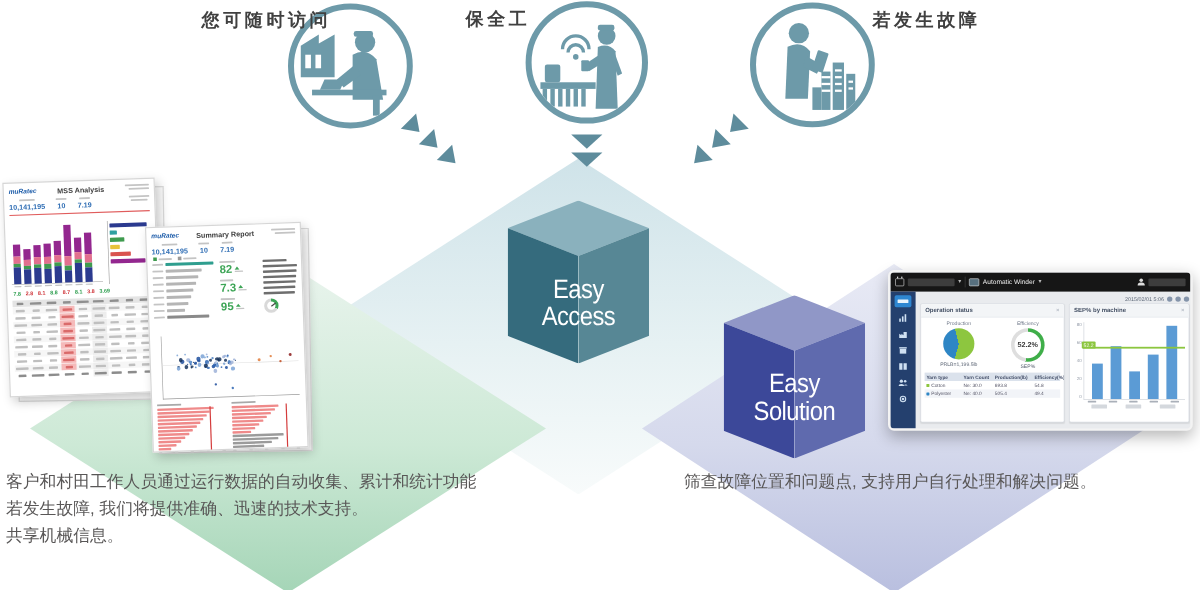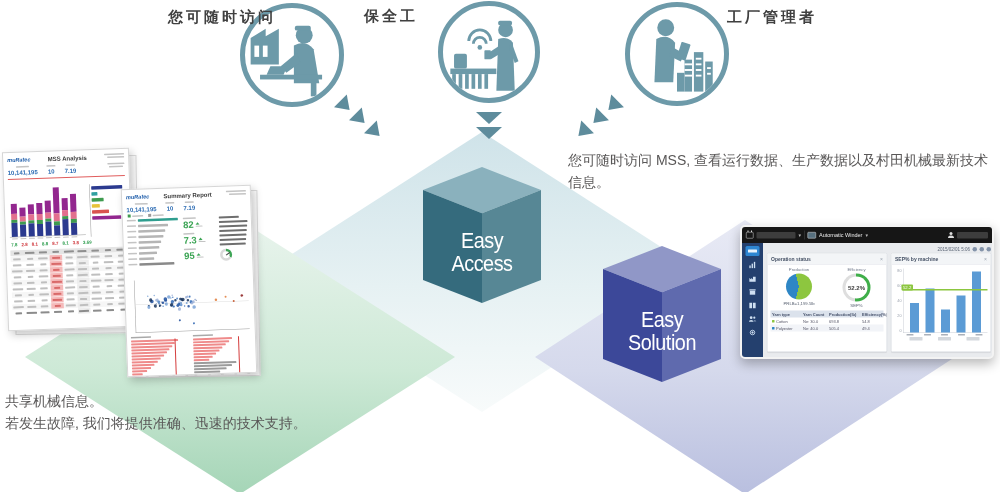--- a/index.html
+++ b/index.html
@@ -243,47 +243,48 @@
           <rect x="70" y="72" width="6" height="2" fill="#fff"></rect>
         <rect x="80" y="58" width="8" height="32"></rect>
           <rect x="82" y="64" width="4" height="2" fill="#fff"></rect>
           <rect x="82" y="70" width="4" height="2" fill="#fff"></rect>
         <rect x="50" y="70" width="8" height="20"></rect>
       </g>
     </svg>
   </div>
 
   <div class="plabel" style="left:168px;top:8px">您可随时访问</div>
-  <div class="plabel" style="left:364px;top:7px">保全工</div>
-  <div class="plabel" style="left:727px;top:8px">工厂管理者</div>
+  <div class="plabel" style="left:388px;top:7px">保全工</div>
+  <div class="plabel" style="left:727px;top:8px">若发生故障</div>
 
   <div class="cube cb-access" style="left:423px;top:167px">
     <div class="face ftop"></div>
     <div class="face fleft"></div>
     <div class="face fright"></div>
     <div class="ctext">
       <span>Easy</span>
       <span>Access</span>
     </div>
   </div>
   <div class="cube cb-solution" style="left:603px;top:246px">
     <div class="face ftop"></div>
     <div class="face fleft"></div>
     <div class="face fright"></div>
     <div class="ctext">
       <span>Easy</span>
       <span>Solution</span>
     </div>
   </div>
 
-  <div class="note" style="left:568px;top:149px;width:424px">您可随时访问 MSS, 查看运行数据、生产数据以及村田机械最新技术信息。</div>
   <div class="note" style="left:5px;top:390px;width:460px">
+    <div>客户和村田工作人员通过运行数据的自动收集、累计和统计功能</div>
+    <div>若发生故障, 我们将提供准确、迅速的技术支持。</div>
     <div>共享机械信息。</div>
-    <div>若发生故障, 我们将提供准确、迅速的技术支持。</div>
   </div>
+  <div class="note" style="left:570px;top:390px;width:420px">筛查故障位置和问题点, 支持用户自行处理和解决问题。</div>
 
   <div class="sheet" style="left:14px;top:156px;width:122px;height:176px;transform:rotate(-1deg)"></div>
   <div class="report" style="left:5px;top:150px;width:125px;height:177px;transform:rotate(-2deg)">
     <div class="rinner" style="width:250px;height:354px">
       <div class="rhead">
         <span class="rlogo">muRatec</span>
         <span class="rtitle">MSS Analysis</span>
         <span class="rmeta">
           <span class="sk" style="width:40px"></span>
           <span class="sk" style="width:34px"></span>

